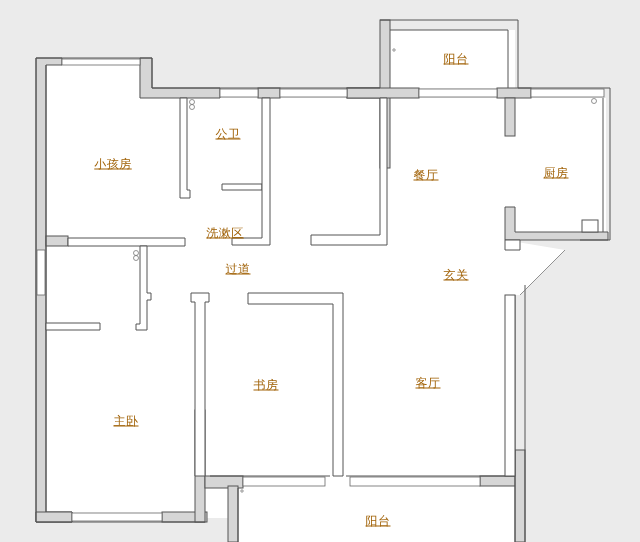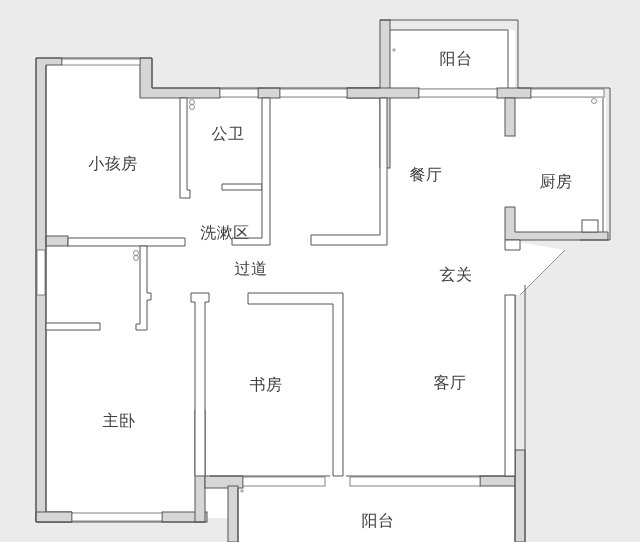--- a/index.html
+++ b/index.html
@@ -4,25 +4,26 @@
   <style>
     html, body { margin: 0; padding: 0; }
     body {
       width: 640px; height: 542px; overflow: hidden;
       background: #ebebeb;
       font-family: "DejaVu Sans", "Liberation Sans", sans-serif;
     }
     .plan { position: absolute; left: 0; top: 0; width: 640px; height: 542px; }
     .room-label {
       position: absolute;
-      font-size: 16px;
-      color: #404040;
+      font-size: 12px;
+      color: #a16207;
       white-space: nowrap;
       transform: translate(-50%, -50%);
       letter-spacing: 0.5px;
+      text-decoration: underline;
     }
     svg .wall { fill: #d6d6d6; stroke: #555; stroke-width: 1; }
     svg .floor { fill: #ffffff; stroke: none; }
     svg .line { stroke: #555; stroke-width: 1; fill: none; }
     svg .thin { stroke: #777; stroke-width: 0.8; fill: none; }
     svg .partition { fill: #ffffff; stroke: #555; stroke-width: 1; }
     svg .window { fill: #ffffff; stroke: #666; stroke-width: 0.8; }
   </style>
 </head>
 <body>
@@ -123,22 +124,22 @@
       <circle class="thin" cx="594" cy="101" r="2.5"></circle>
       <circle class="thin" cx="394" cy="50" r="1.2"></circle>
       <circle class="thin" cx="242" cy="491" r="1.2"></circle>
     </g>
   </svg>
 
   
   <div class="room-label" style="left:113px;top:164px">小孩房</div>
   <div class="room-label" style="left:228px;top:134px">公卫</div>
   <div class="room-label" style="left:225px;top:233px">洗漱区</div>
-  <div class="room-label" style="left:251px;top:269px">过道</div>
+  <div class="room-label" style="left:238px;top:269px">过道</div>
   <div class="room-label" style="left:456px;top:59px">阳台</div>
   <div class="room-label" style="left:426px;top:175px">餐厅</div>
-  <div class="room-label" style="left:556px;top:182px">厨房</div>
+  <div class="room-label" style="left:556px;top:173px">厨房</div>
   <div class="room-label" style="left:456px;top:275px">玄关</div>
-  <div class="room-label" style="left:119px;top:421px">主卧</div>
+  <div class="room-label" style="left:126px;top:421px">主卧</div>
   <div class="room-label" style="left:266px;top:385px">书房</div>
-  <div class="room-label" style="left:450px;top:383px">客厅</div>
+  <div class="room-label" style="left:428px;top:383px">客厅</div>
   <div class="room-label" style="left:378px;top:521px">阳台</div>
 </div>
 
 </body></html>

